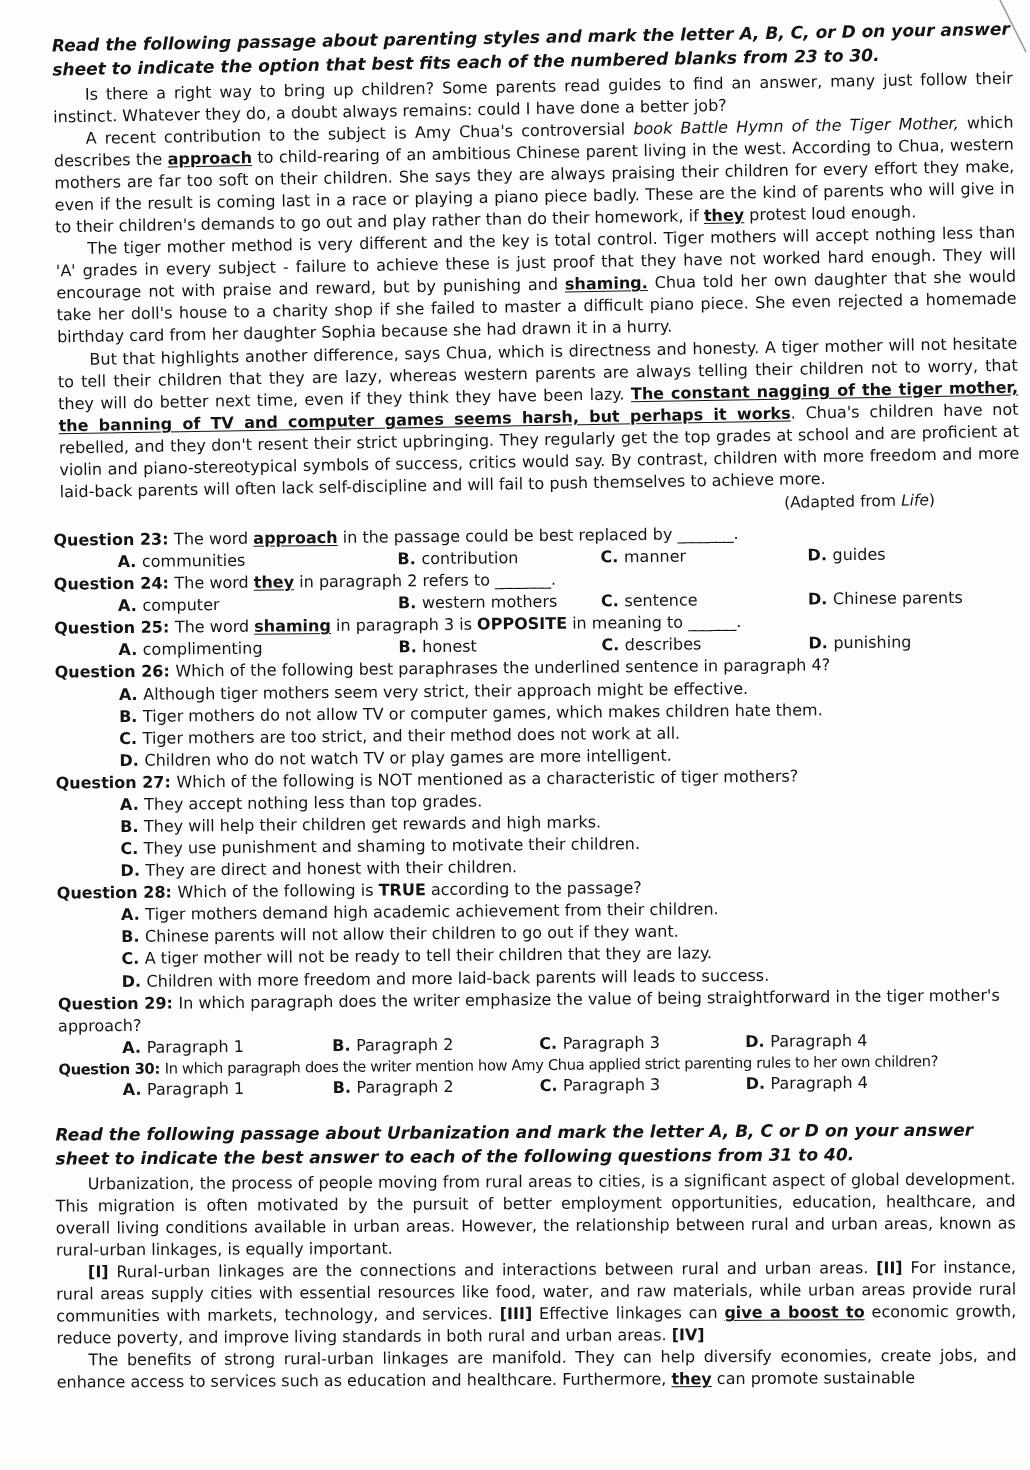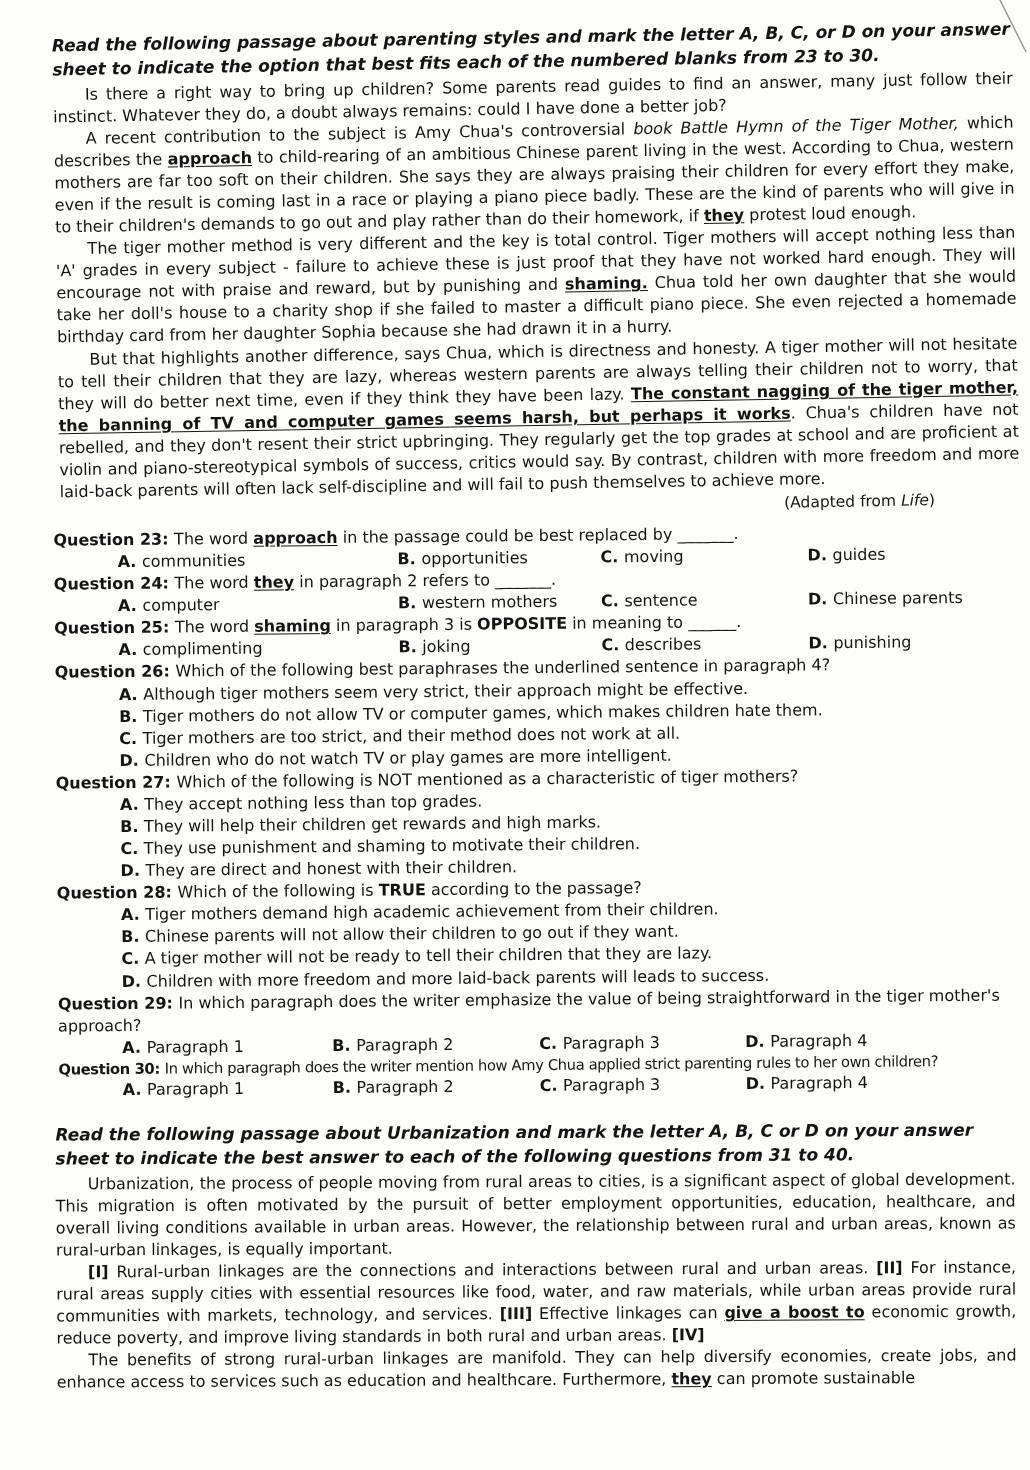--- a/index.html
+++ b/index.html
@@ -67,39 +67,39 @@
         </div>
       <div class="adapted"><span>(Adapted from </span><span class="i">Life</span><span>)</span></div>
     </section>
 
     <section class="rot2">
       <div id="questions">
           <div class="question">
             <div class="q-prompt"><span class="qlabel">Question 23: </span><span>The word </span><span class="b u">approach</span><span> in the passage could be best replaced by _______.</span></div>
             <div class="opt-grid grid-a">
               <div><span class="opt-letter">A. </span><span>communities</span></div>
-              <div><span class="opt-letter">B. </span><span>opportunities</span></div>
-              <div><span class="opt-letter">C. </span><span>moving</span></div>
+              <div><span class="opt-letter">B. </span><span>contribution</span></div>
+              <div><span class="opt-letter">C. </span><span>manner</span></div>
               <div><span class="opt-letter">D. </span><span>guides</span></div>
             </div>
           </div>
           <div class="question">
             <div class="q-prompt"><span class="qlabel">Question 24: </span><span>The word </span><span class="b u">they</span><span> in paragraph 2 refers to _______.</span></div>
             <div class="opt-grid grid-a">
               <div><span class="opt-letter">A. </span><span>computer</span></div>
               <div><span class="opt-letter">B. </span><span>western mothers</span></div>
               <div><span class="opt-letter">C. </span><span>sentence</span></div>
               <div><span class="opt-letter">D. </span><span>Chinese parents</span></div>
             </div>
           </div>
           <div class="question">
             <div class="q-prompt"><span class="qlabel">Question 25: </span><span>The word </span><span class="b u">shaming</span><span> in paragraph 3 is </span><span class="b">OPPOSITE</span><span> in meaning to ______.</span></div>
             <div class="opt-grid grid-a">
               <div><span class="opt-letter">A. </span><span>complimenting</span></div>
-              <div><span class="opt-letter">B. </span><span>joking</span></div>
+              <div><span class="opt-letter">B. </span><span>honest</span></div>
               <div><span class="opt-letter">C. </span><span>describes</span></div>
               <div><span class="opt-letter">D. </span><span>punishing</span></div>
             </div>
           </div>
           <div class="question">
             <div class="q-prompt"><span class="qlabel">Question 26: </span><span>Which of the following best paraphrases the underlined sentence in paragraph 4?</span></div>
             <div class="opt-line"><span class="opt-letter">A. </span><span>Although tiger mothers seem very strict, their approach might be effective.</span></div>
             <div class="opt-line"><span class="opt-letter">B. </span><span>Tiger mothers do not allow TV or computer games, which makes children hate them.</span></div>
             <div class="opt-line"><span class="opt-letter">C. </span><span>Tiger mothers are too strict, and their method does not work at all.</span></div>
             <div class="opt-line"><span class="opt-letter">D. </span><span>Children who do not watch TV or play games are more intelligent.</span></div>

